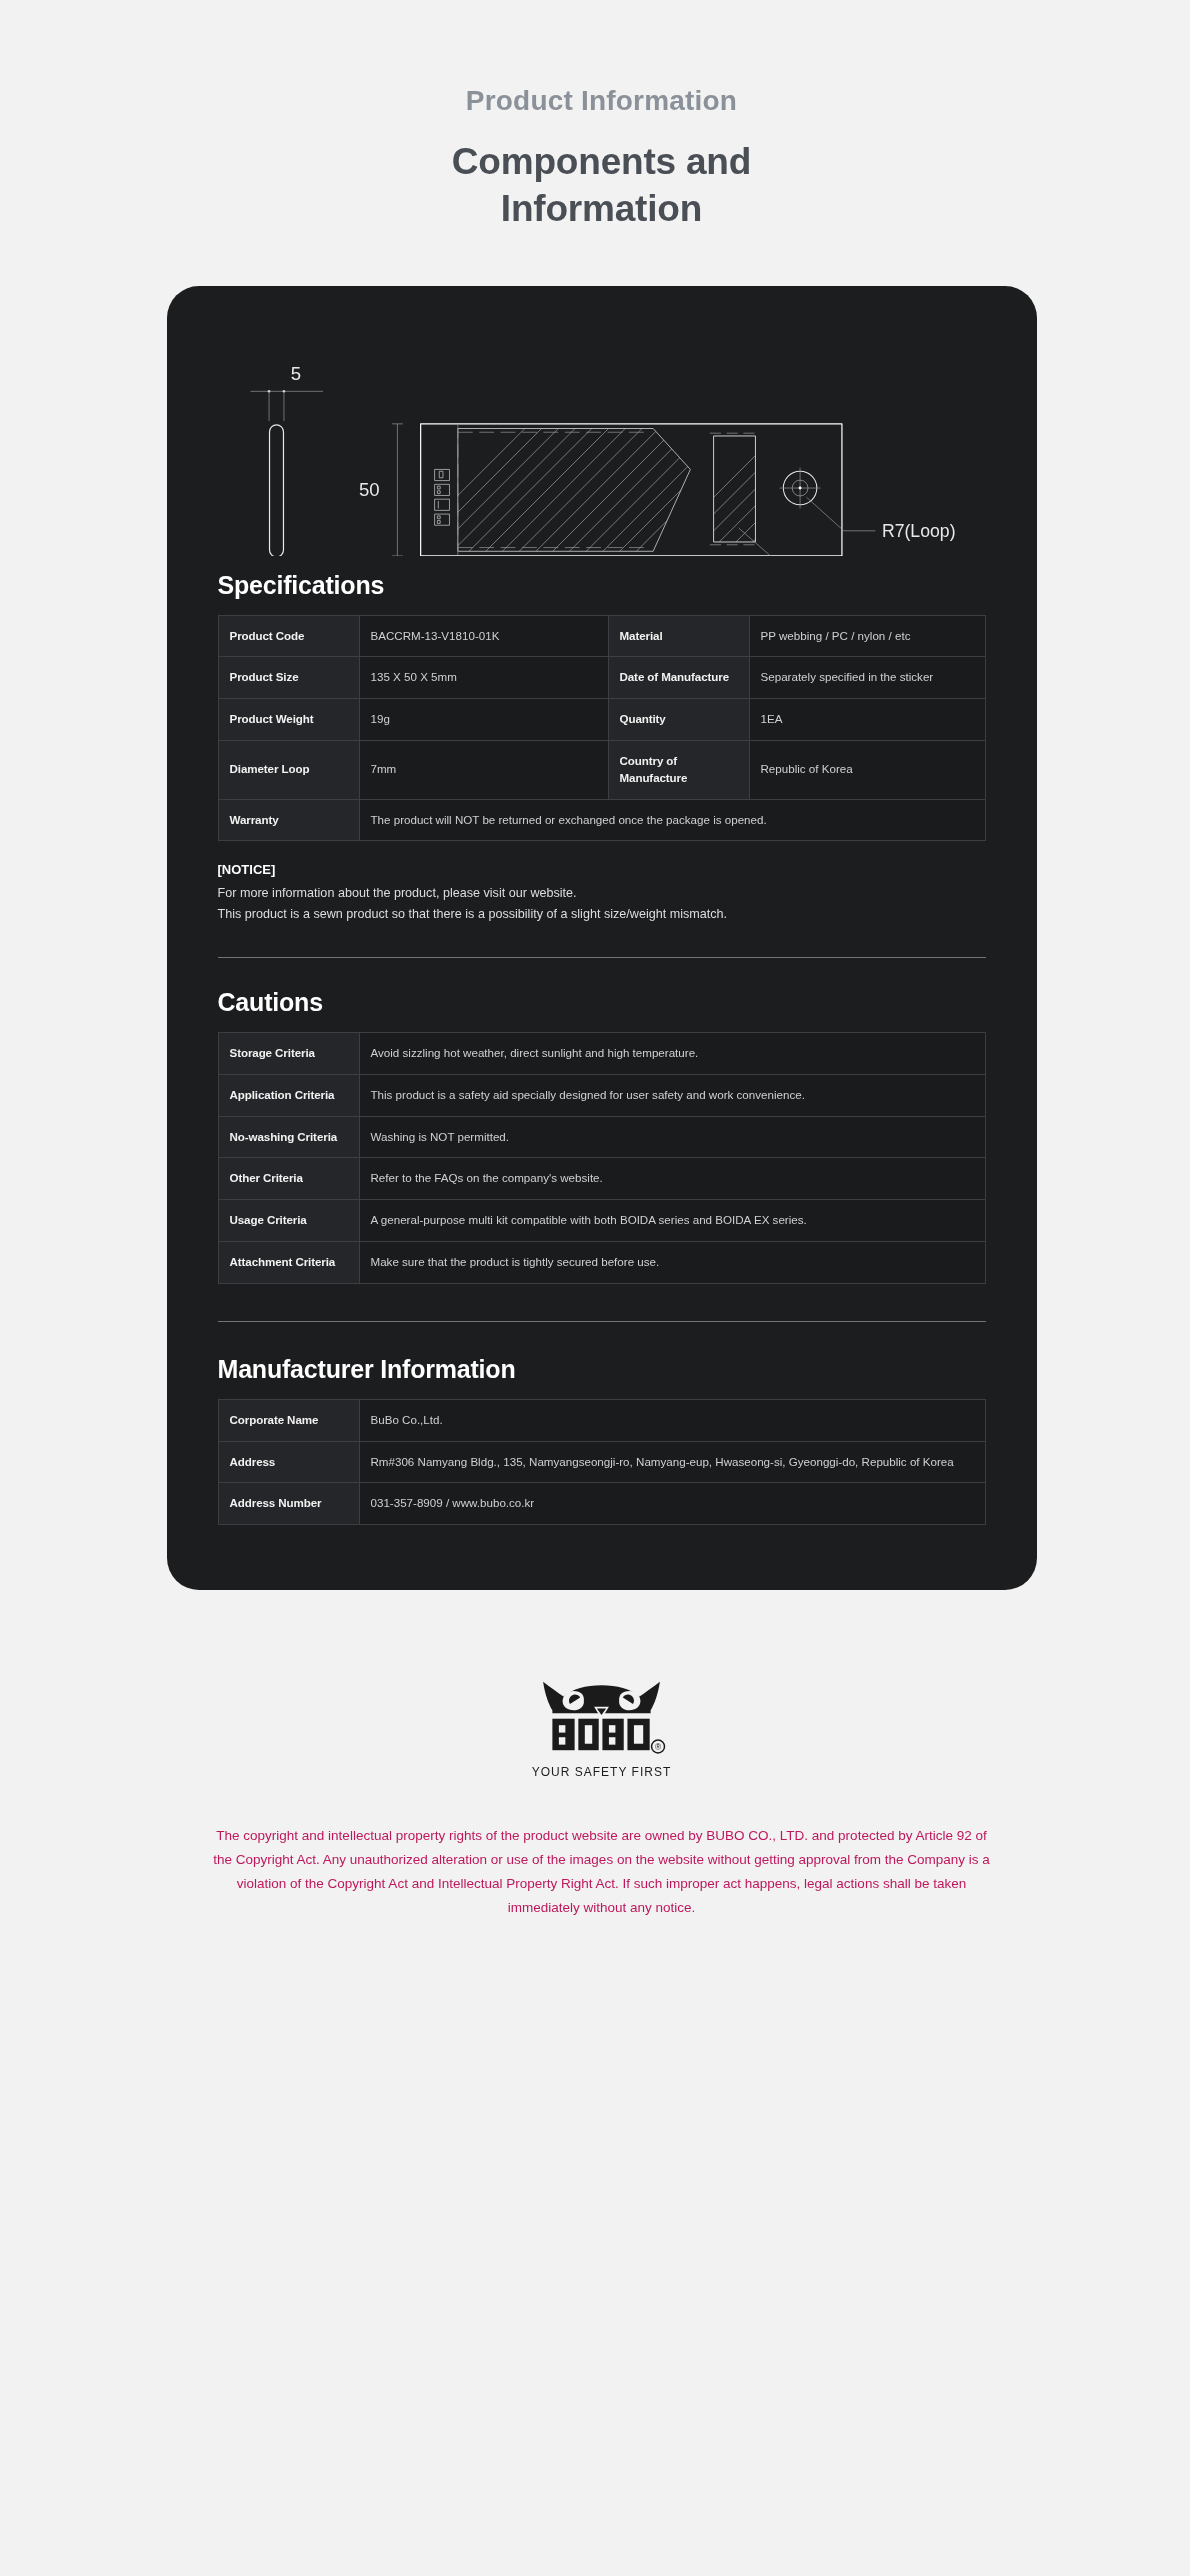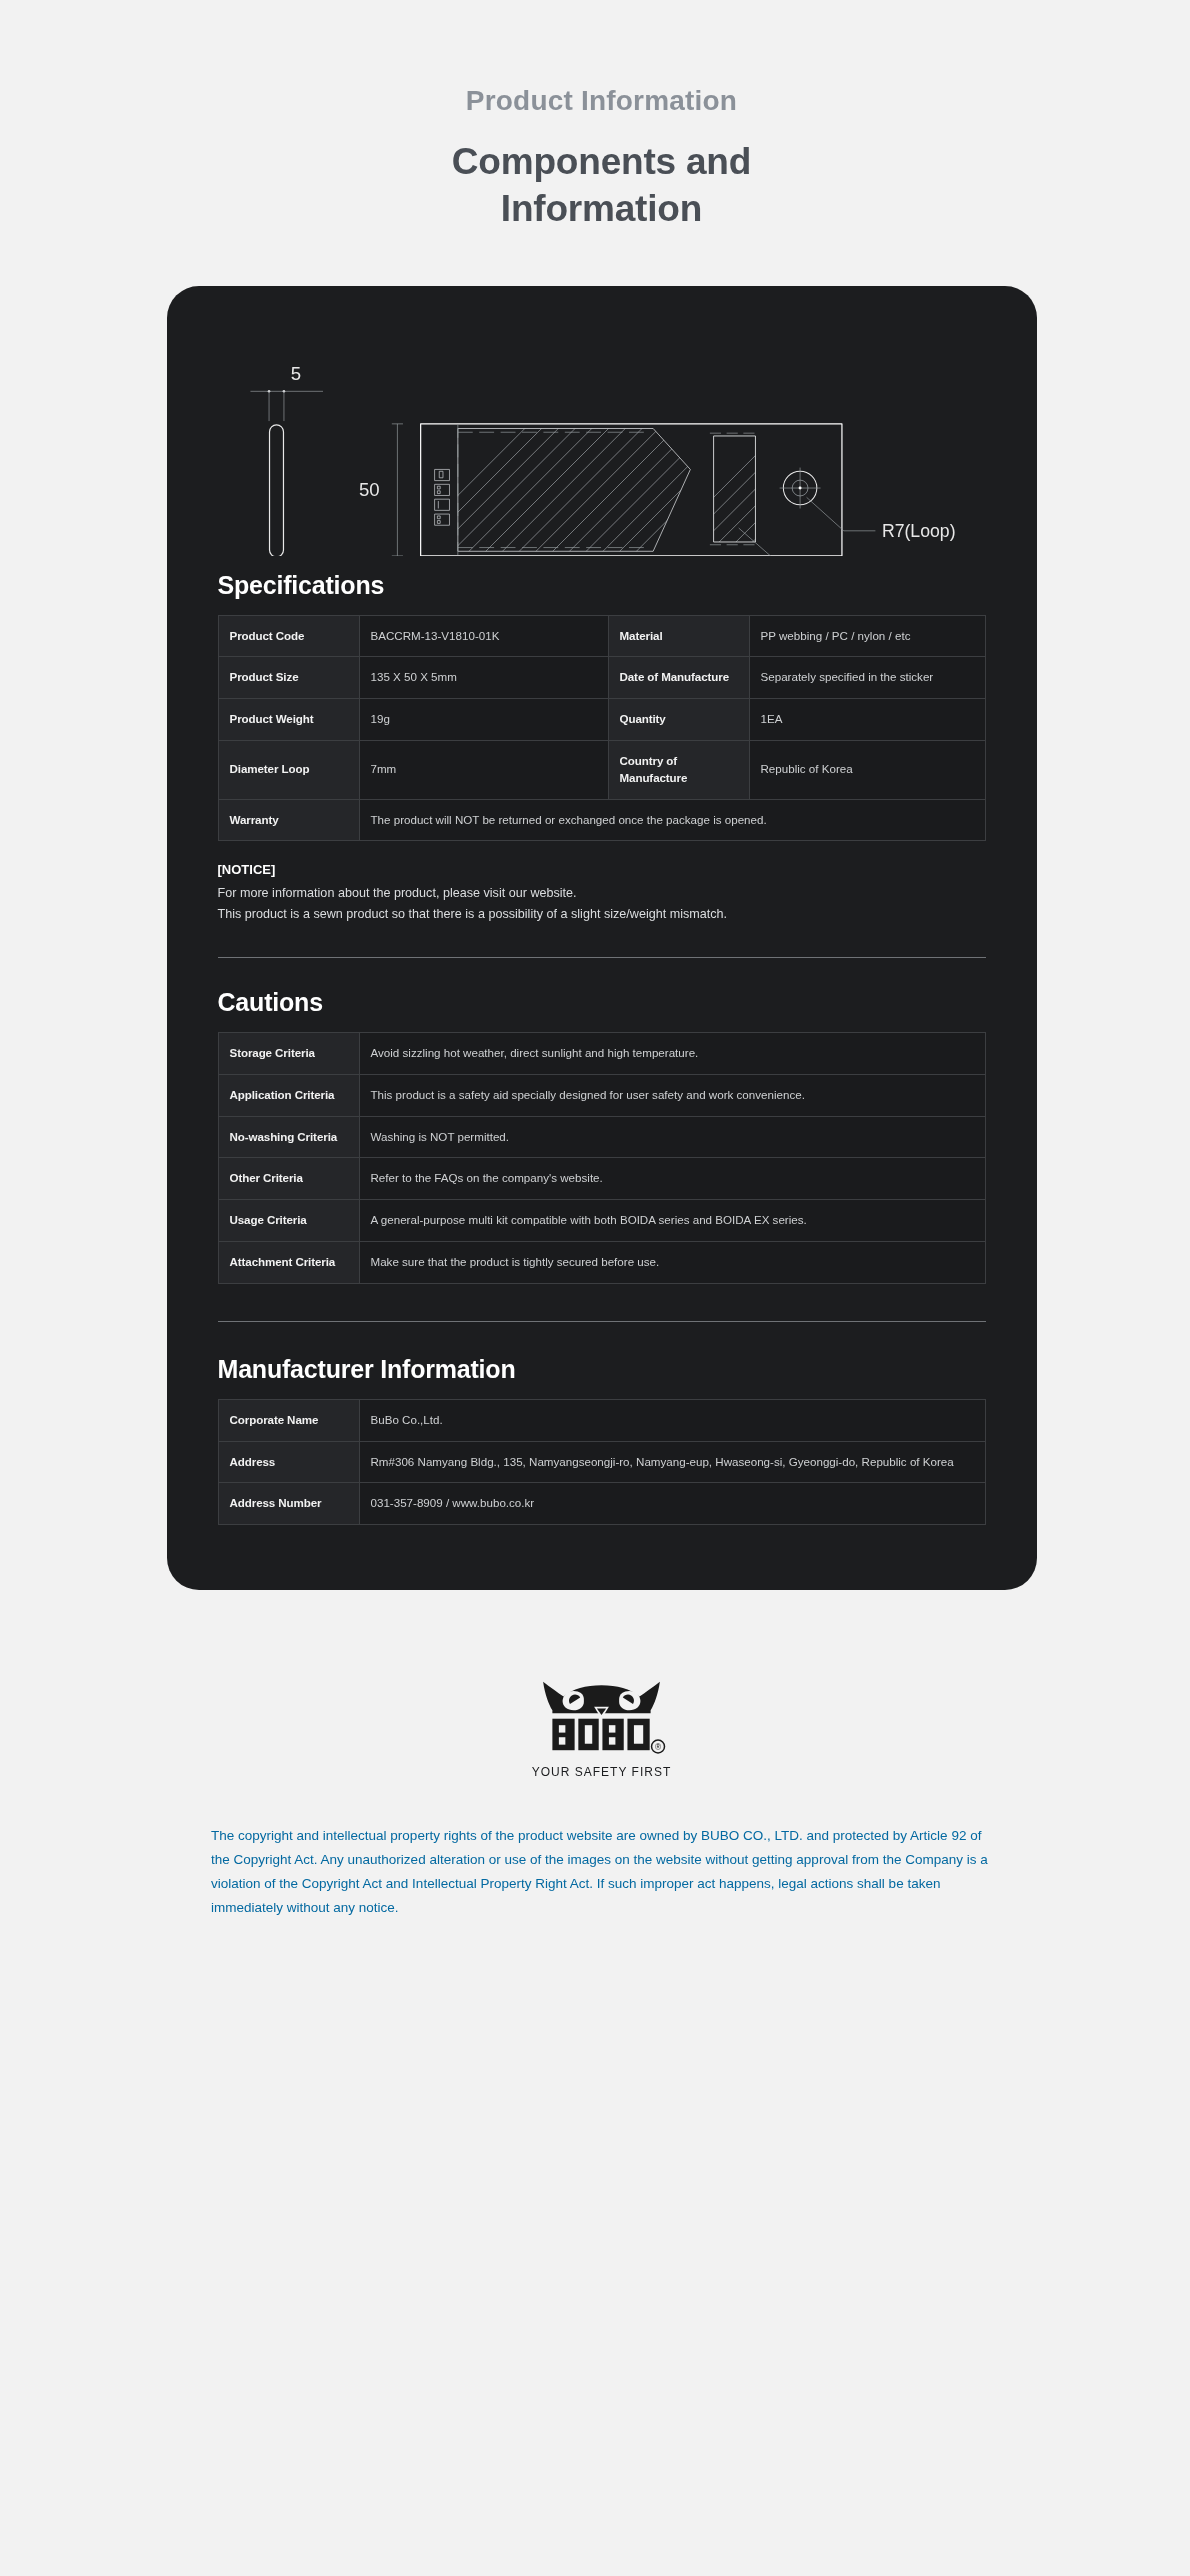--- a/index.html
+++ b/index.html
@@ -84,22 +84,22 @@
 
   
   .footer { padding: 82px 0 65px 0; text-align: center; }
   .logo-block { display: inline-block; position: relative; }
   .logo-svg { display:block; margin: 0 auto; }
   .tagline {
     margin-top: 6.5px; font-size: 12px; color: #1c1d1f; letter-spacing: 1px;
     font-weight: 400;
   }
   .copyright {
-    margin: 45px auto 0; width: 781px; text-align: left;
-    font-size: 13.5px; line-height: 1.78; color: #0369a1; font-weight: 400;
+    margin: 45px auto 0; width: 781px; text-align: center;
+    font-size: 13.5px; line-height: 1.78; color: #be185d; font-weight: 400;
   }
 </style>
 </head>
 <body>
 
 <div class="page">
 
   <div class="header">
     <div class="eyebrow">Product Information</div>
     <div class="headline">

